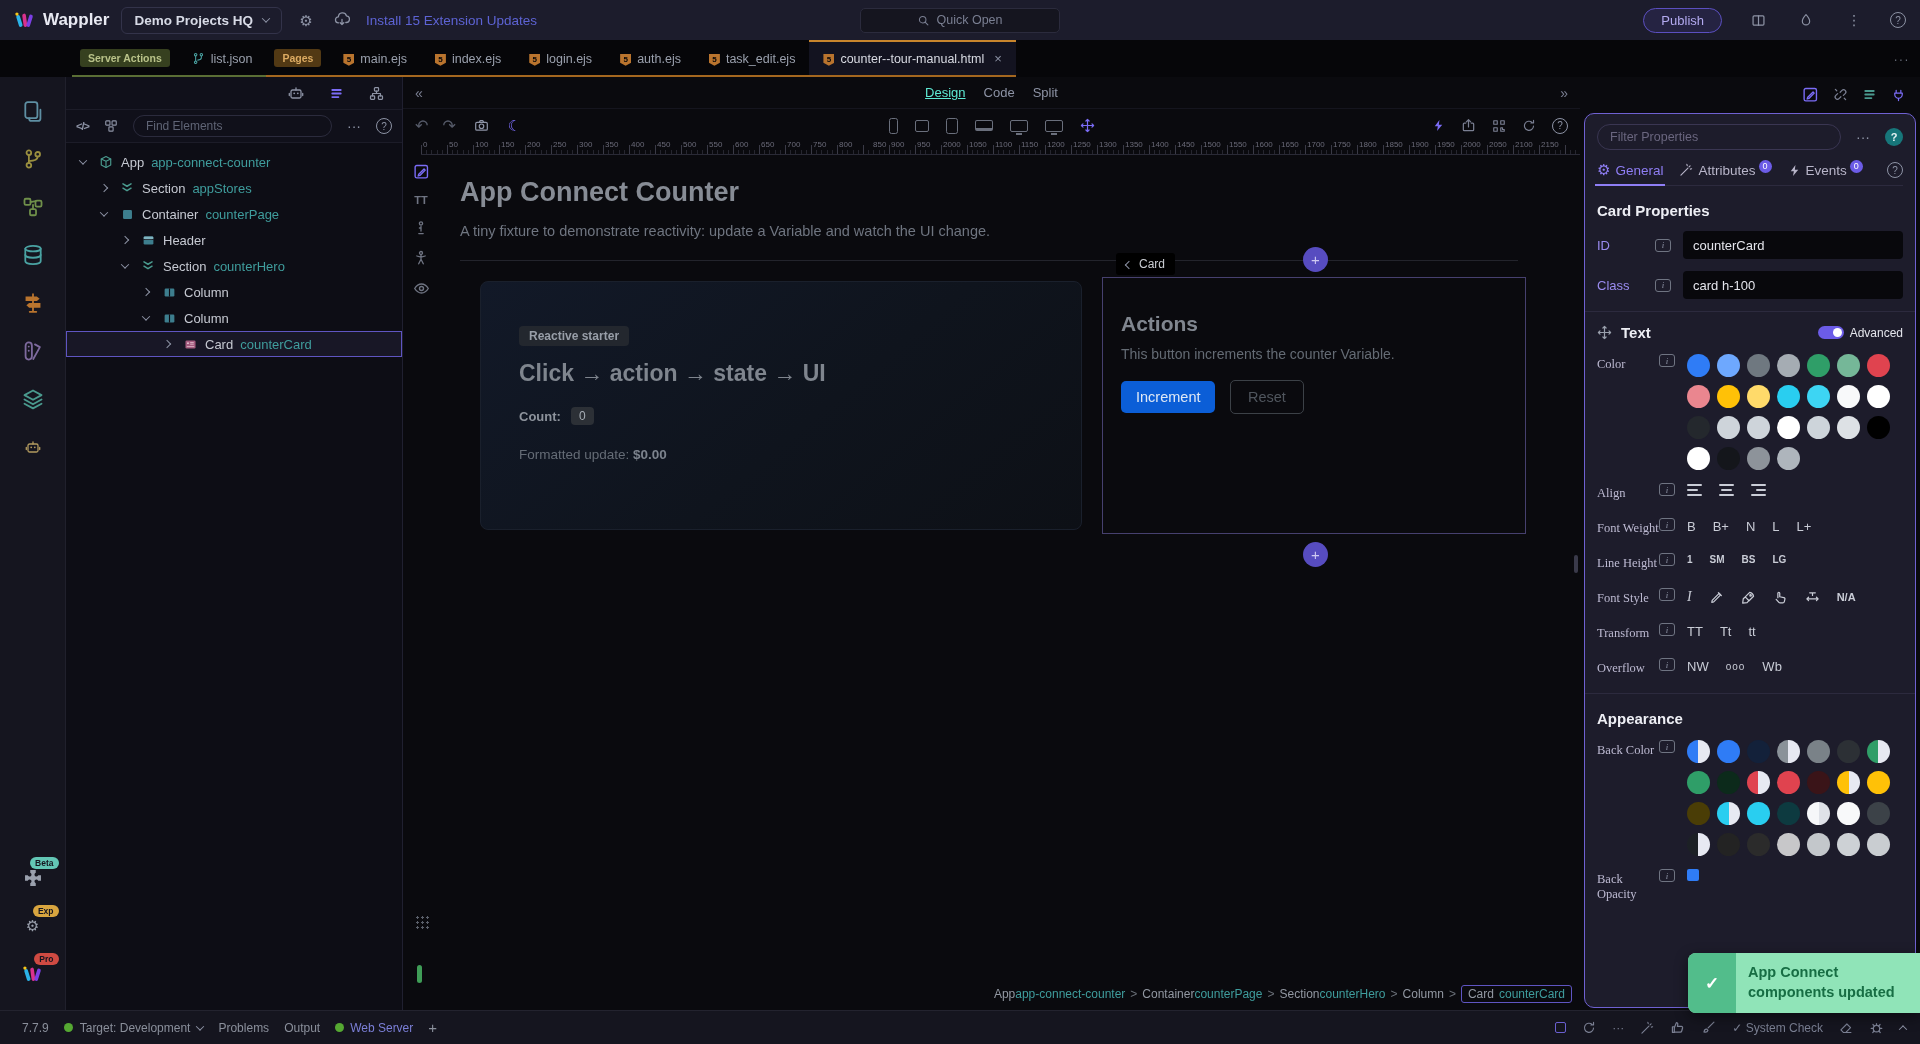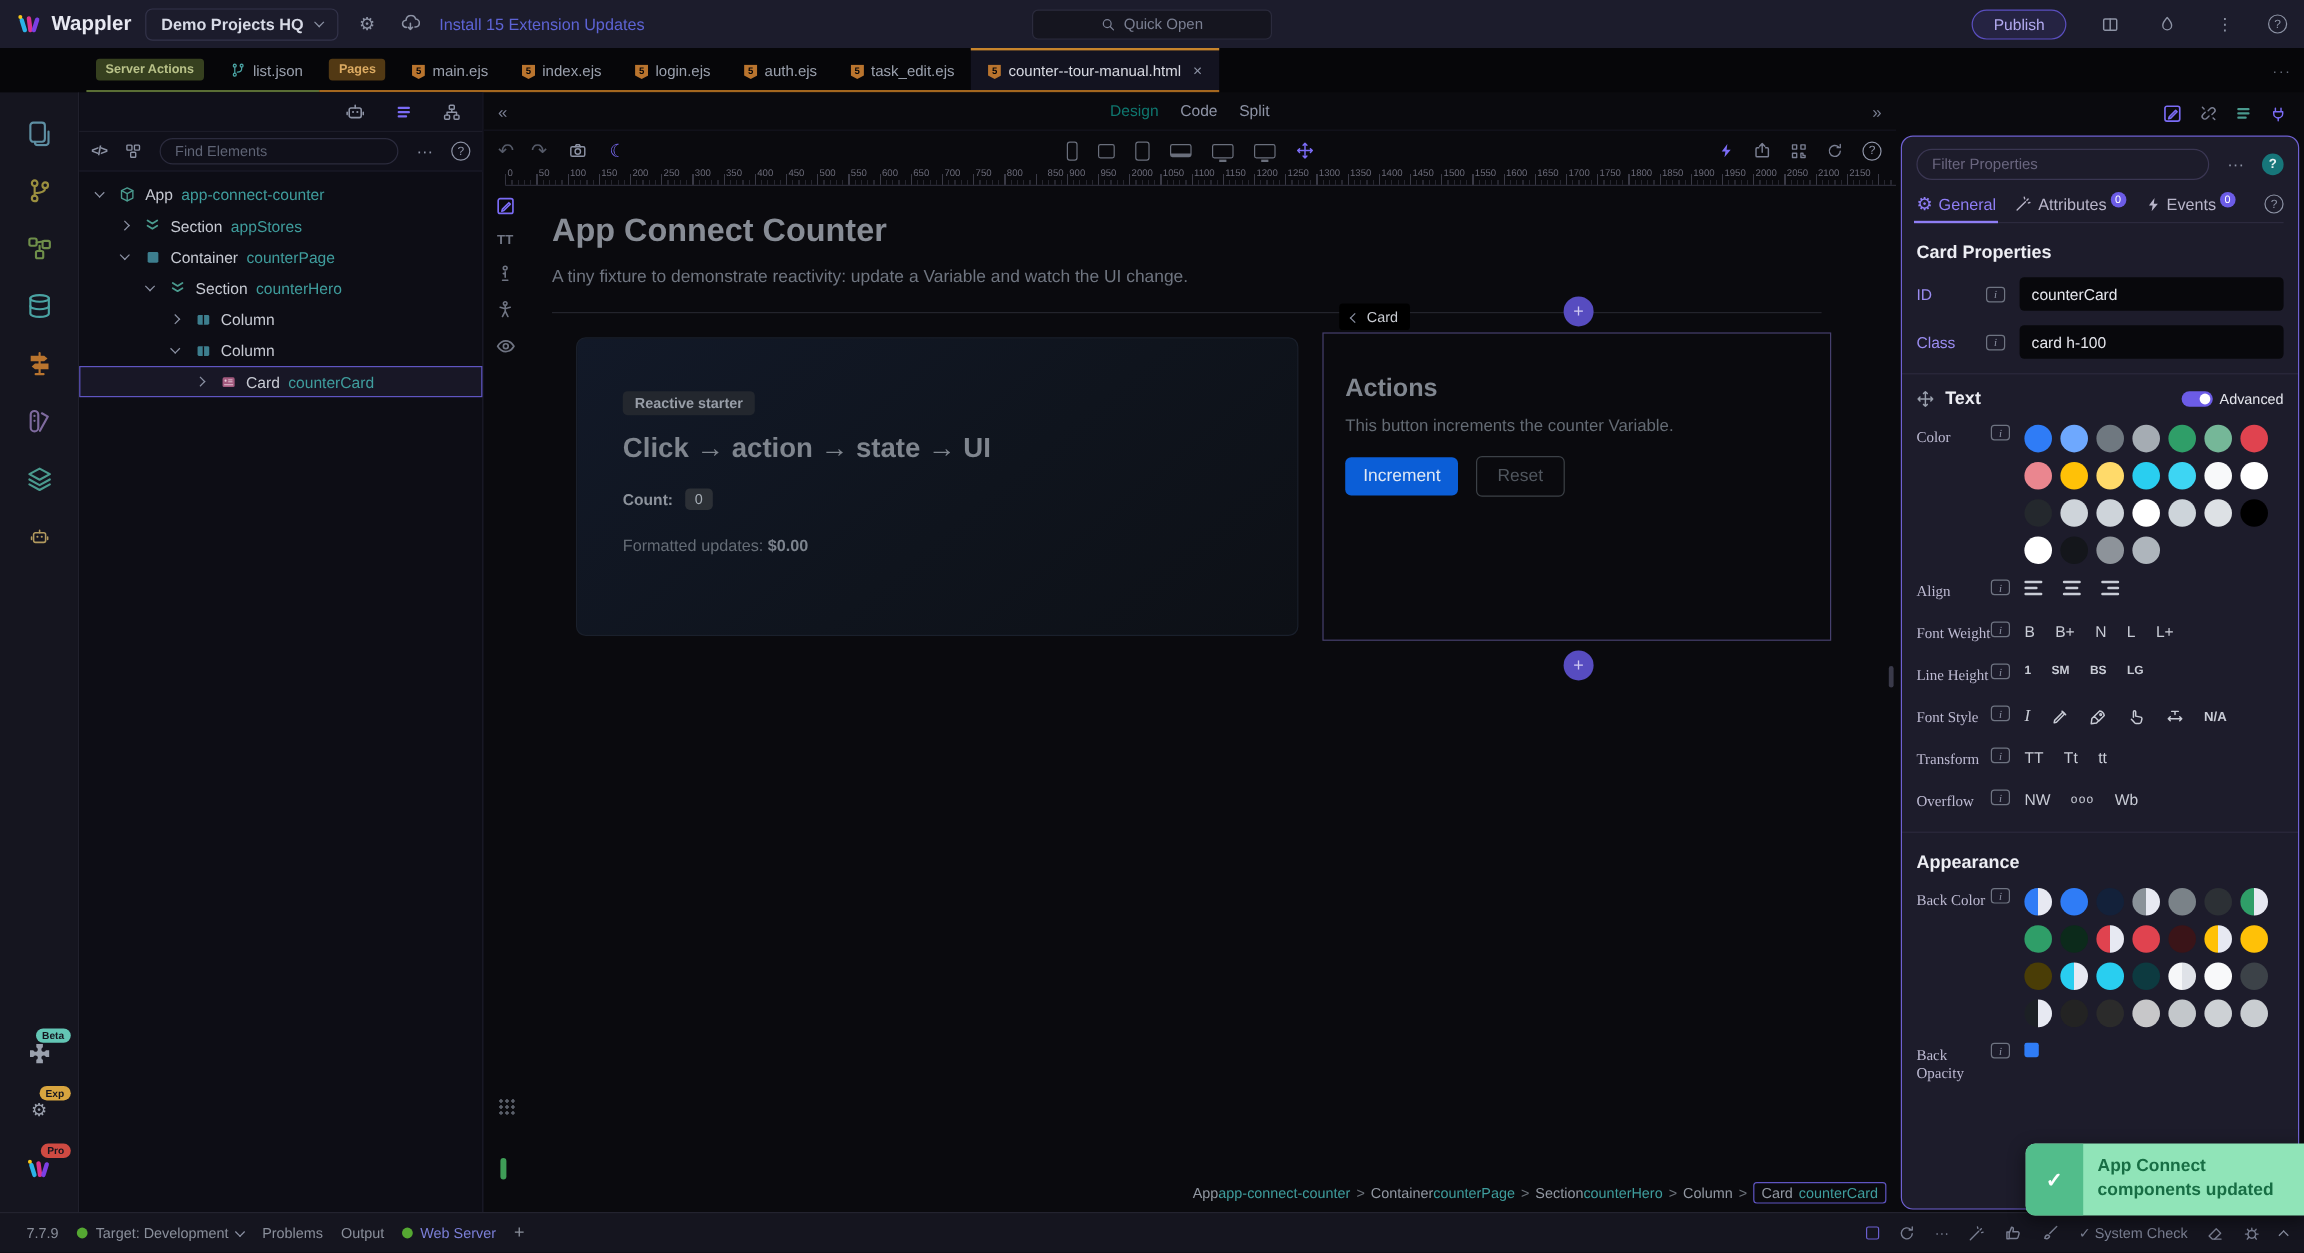--- a/index.html
+++ b/index.html
@@ -65,21 +65,21 @@
   .tree-row .t-name { color:#3f9d9d; }
   .tree-row.selected { background:#181726; border:1px solid #5f55c2; }
   .tree-chev { width:16px; display:flex; justify-content:center; }
   .tree-ic { width:16px; display:flex; justify-content:center; }
 
   
   #canvas { position:relative; background:#0a0a0e; overflow:hidden; }
   .cv-top { height:32px; display:flex; align-items:center; padding:0 12px; border-bottom:1px solid #15151e; position:relative; color:#8d93a5; }
   .cv-modes { position:absolute; left:50%; transform:translateX(-50%); display:flex; gap:18px; font-size:13px; }
   .cv-mode { color:#8d93a5; cursor:pointer; }
-  .cv-mode.active { color:#0f766e; }
+  .cv-mode.active { color:#5eead4;text-decoration:underline; }
   .cv-arr { font-size:14px; color:#7a7f92; cursor:pointer; }
   .cv-tools { height:33px; display:flex; align-items:center; padding:0 12px; position:relative; }
   .cv-tools-left { display:flex; gap:14px; align-items:center; color:#555a68; }
   .cv-devices { position:absolute; left:50%; transform:translateX(-50%); display:flex; gap:17px; align-items:center; }
   .dev { border:1.4px solid #6a6f7c; border-radius:2px; }
   .dev.phone { width:9px; height:16px; border-radius:2.5px; }
   .dev.square { width:14px; height:12px; }
   .dev.tablet { width:12px; height:16px; border-radius:2.5px; }
   .dev.laptop { width:18px; height:11px; border-bottom-width:3px; }
   .dev.desktop { width:18px; height:12px; position:relative; }
@@ -473,20 +473,33 @@
             <span class="tree-ic">
               <svg width="13" height="13" viewBox="0 0 16 16">
                 <rect x="2.5" y="2.5" width="11" height="11" rx="1.5" fill="#3d7e8e"></rect>
               </svg>
             </span>
             <span class="t-type">Container</span>
             <span class="t-name">counterPage</span>
           </div>
           <div class="tree-row" style="padding-left: 50px;">
             <span class="tree-chev">
+              <span class="chev right"></span>
+            </span>
+            <span class="tree-ic">
+              <svg width="13" height="13" viewBox="0 0 16 16">
+                <rect x="2" y="3" width="12" height="10" rx="1.5" fill="#3d7e8e"></rect>
+                <path d="M2 6.8h12" stroke="#0d0d15" stroke-width="1.2"></path>
+                <rect x="2" y="3" width="12" height="3.4" rx="1.5" fill="#7fb3c0"></rect>
+              </svg>
+            </span>
+            <span class="t-type">Header</span>
+          </div>
+          <div class="tree-row" style="padding-left: 50px;">
+            <span class="tree-chev">
               <span class="chev down"></span>
             </span>
             <span class="tree-ic">
               <span style="color:#4a9a8e">
                 <svg width="14" height="14" viewBox="0 0 16 16" fill="none" stroke="currentColor" stroke-width="1.3" stroke-linecap="round" stroke-linejoin="round">
                   <path d="M3.4 3.2L8 6l4.6-2.8M3.4 8.2L8 11l4.6-2.8" stroke-width="1.7"></path>
                 </svg>
               </span>
             </span>
             <span class="t-type">Section</span>
@@ -677,21 +690,21 @@
       <div class="cv-hr"></div>
 
       <div class="card1">
         <span class="badge-dim">Reactive starter</span>
         <h3>Click → action → state → UI</h3>
         <div class="count-row">
           <span>Count:</span>
           <span class="count-badge">0</span>
         </div>
         <div class="fmt-row">
-          <span>Formatted updates:</span>
+          <span>Formatted update:</span>
           <b>$0.00</b>
         </div>
       </div>
 
       <div class="card-tag">
         <span class="chev" style="transform:rotate(135deg);margin-top:1px"></span>
         <span>Card</span>
       </div>
       <div class="plus-btn" style="left:900px; top:170px;">+</div>
 

